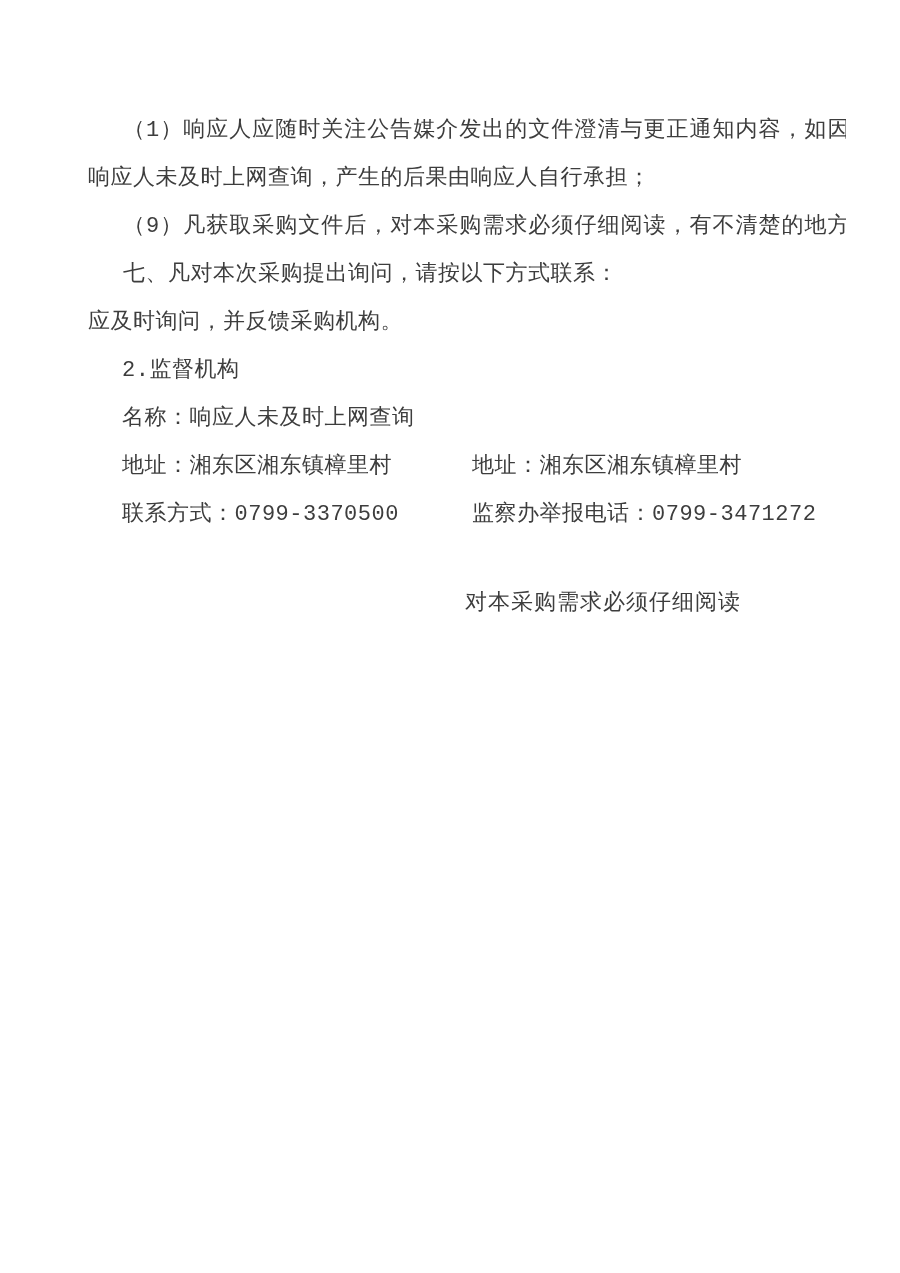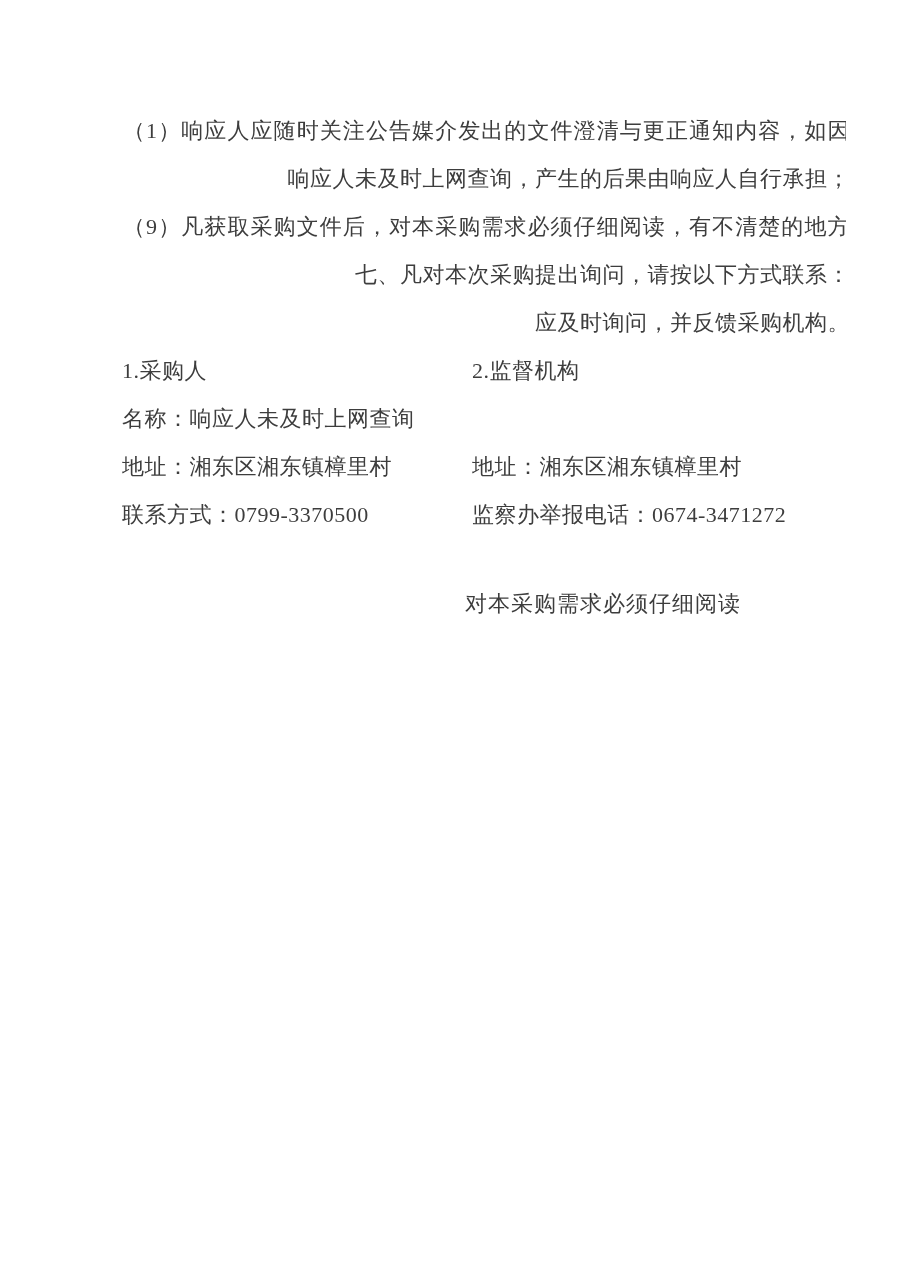--- a/index.html
+++ b/index.html
@@ -6,37 +6,36 @@
     margin: 0;
     padding: 0;
     background: #ffffff;
   }
   .page {
     position: relative;
     width: 846px;
     height: 1273px;
     background: #ffffff;
     overflow: hidden;
-    font-family: Liberation Serif, serif;
+    font-family: Liberation Mono, monospace;
     font-size: 22px;
     line-height: 48px;
     color: #3d3d3d;
     letter-spacing: 0.5px;
   }
   .content {
     position: absolute;
     top: 107px;
     left: 88px;
     width: 762px;
   }
   .line {
     height: 48px;
     white-space: nowrap;
     overflow: visible;
-    text-align: right;
   }
   .line.justify-full {
     white-space: normal;
     text-align: justify;
     text-align-last: justify;
   }
   .indent {
     text-indent: 35px;
   }
   .contact-row {
@@ -74,34 +73,33 @@
 
     <div class="line justify-full indent">（1）响应人应随时关注公告媒介发出的文件澄清与更正通知内容，如因</div>
     <div class="line">响应人未及时上网查询，产生的后果由响应人自行承担；</div>
 
     <div class="line justify-full indent">（9）凡获取采购文件后，对本采购需求必须仔细阅读，有不清楚的地方</div>
     <div class="line indent">七、凡对本次采购提出询问，请按以下方式联系：</div>
 
     <div class="line">应及时询问，并反馈采购机构。</div>
 
     <div class="contact-row">
-      <div class="contact-col1">1.采购人</div>
       <div class="contact-col2">2.监督机构</div>
     </div>
 
     <div class="contact-row">
       <div class="contact-col2">名称：响应人未及时上网查询</div>
     </div>
 
     <div class="contact-row">
       <div class="contact-col1">地址：湘东区湘东镇樟里村</div>
       <div class="contact-col2">地址：湘东区湘东镇樟里村</div>
     </div>
 
     <div class="contact-row">
       <div class="contact-col1">联系方式：0799-3370500</div>
-      <div class="contact-col2">监察办举报电话：0674-3471272</div>
+      <div class="contact-col2">监察办举报电话：0799-3471272</div>
     </div>
 
     <div class="sig-company">对本采购需求必须仔细阅读</div>
 
   </div>
 </div>
 
 </body></html>

